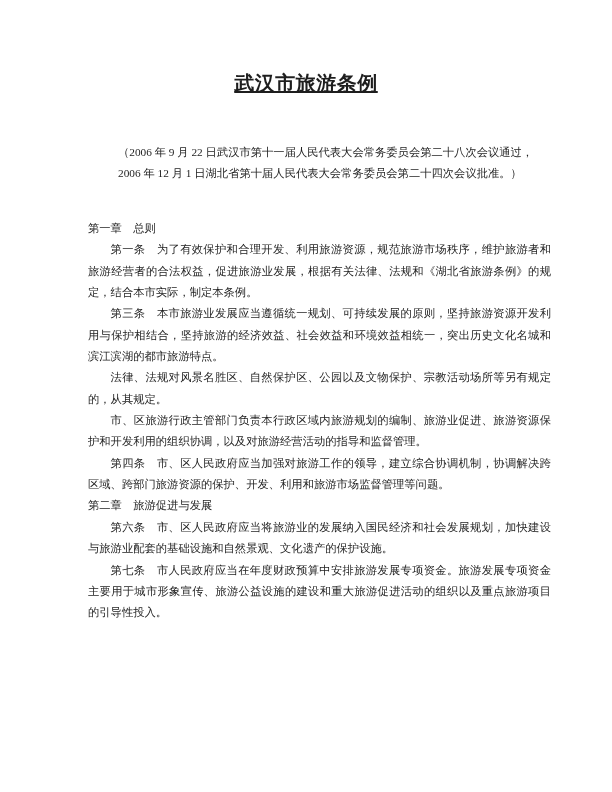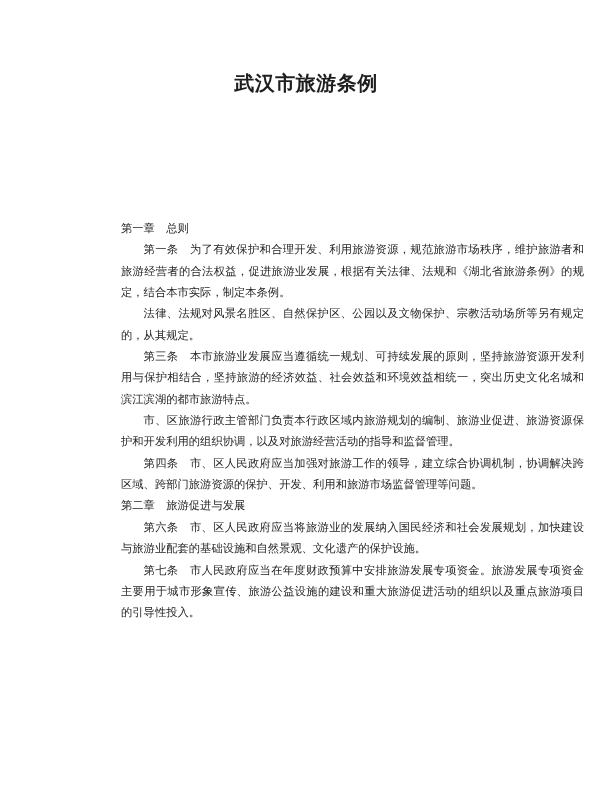--- a/index.html
+++ b/index.html
@@ -19,63 +19,67 @@
   .doc-title {
     position: absolute;
     top: 70px;
     left: 0;
     right: 0;
     margin: 0;
     text-align: center;
     font-size: 20px;
     font-weight: bold;
     letter-spacing: 0.5px;
+    text-decoration: underline;
   }
   .preamble {
     position: absolute;
     left: 118px;
     top: 142px;
     width: 433px;
     font-size: 11.3px;
     line-height: 21.4px;
     text-align: left;
   }
   .body-block {
     position: absolute;
     left: 88px;
     top: 218px;
     width: 463px;
     font-size: 11.3px;
     line-height: 21.35px;
     text-align: justify;
     text-justify: inter-ideograph;
-    margin-left: 33px;
   }
   .body-block p {
     margin: 0;
     padding: 0;
   }
   .para {
     text-indent: 2em;
   }
   .chapter {
     text-indent: 0;
   }
 </style>
 </head>
 <body>
 
 <div class="page">
   <h1 class="doc-title">武汉市旅游条例</h1>
 
+  <div class="preamble">
+    <div class="preamble-line">（2006 年 9 月 22 日武汉市第十一届人民代表大会常务委员会第二十八次会议通过，</div>
+    <div class="preamble-line">2006 年 12 月 1 日湖北省第十届人民代表大会常务委员会第二十四次会议批准。）</div>
+  </div>
 
   <div class="body-block" id="body-block">
       <p class="chapter">第一章　总则</p>
       <p class="para">第一条　为了有效保护和合理开发、利用旅游资源，规范旅游市场秩序，维护旅游者和旅游经营者的合法权益，促进旅游业发展，根据有关法律、法规和《湖北省旅游条例》的规定，结合本市实际，制定本条例。</p>
+      <p class="para">第三条　本市旅游业发展应当遵循统一规划、可持续发展的原则，坚持旅游资源开发利用与保护相结合，坚持旅游的经济效益、社会效益和环境效益相统一，突出历史文化名城和滨江滨湖的都市旅游特点。</p>
       <p class="para">法律、法规对风景名胜区、自然保护区、公园以及文物保护、宗教活动场所等另有规定的，从其规定。</p>
-      <p class="para">第三条　本市旅游业发展应当遵循统一规划、可持续发展的原则，坚持旅游资源开发利用与保护相结合，坚持旅游的经济效益、社会效益和环境效益相统一，突出历史文化名城和滨江滨湖的都市旅游特点。</p>
       <p class="para">市、区旅游行政主管部门负责本行政区域内旅游规划的编制、旅游业促进、旅游资源保护和开发利用的组织协调，以及对旅游经营活动的指导和监督管理。</p>
       <p class="para">第四条　市、区人民政府应当加强对旅游工作的领导，建立综合协调机制，协调解决跨区域、跨部门旅游资源的保护、开发、利用和旅游市场监督管理等问题。</p>
       <p class="chapter">第二章　旅游促进与发展</p>
       <p class="para">第六条　市、区人民政府应当将旅游业的发展纳入国民经济和社会发展规划，加快建设与旅游业配套的基础设施和自然景观、文化遗产的保护设施。</p>
       <p class="para">第七条　市人民政府应当在年度财政预算中安排旅游发展专项资金。旅游发展专项资金主要用于城市形象宣传、旅游公益设施的建设和重大旅游促进活动的组织以及重点旅游项目的引导性投入。</p>
     </div>
 </div>
 
 </body></html>

